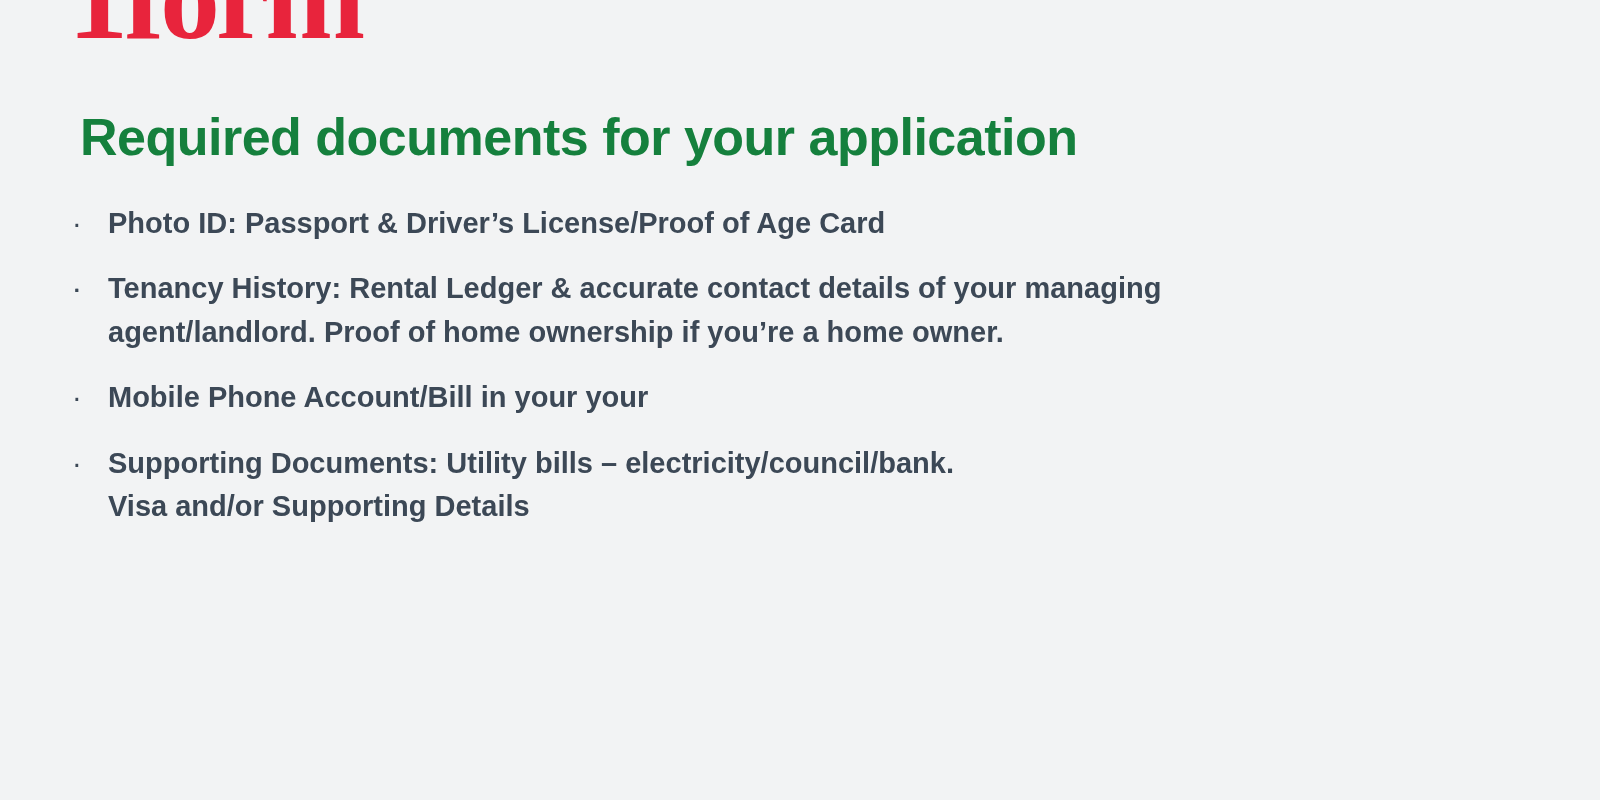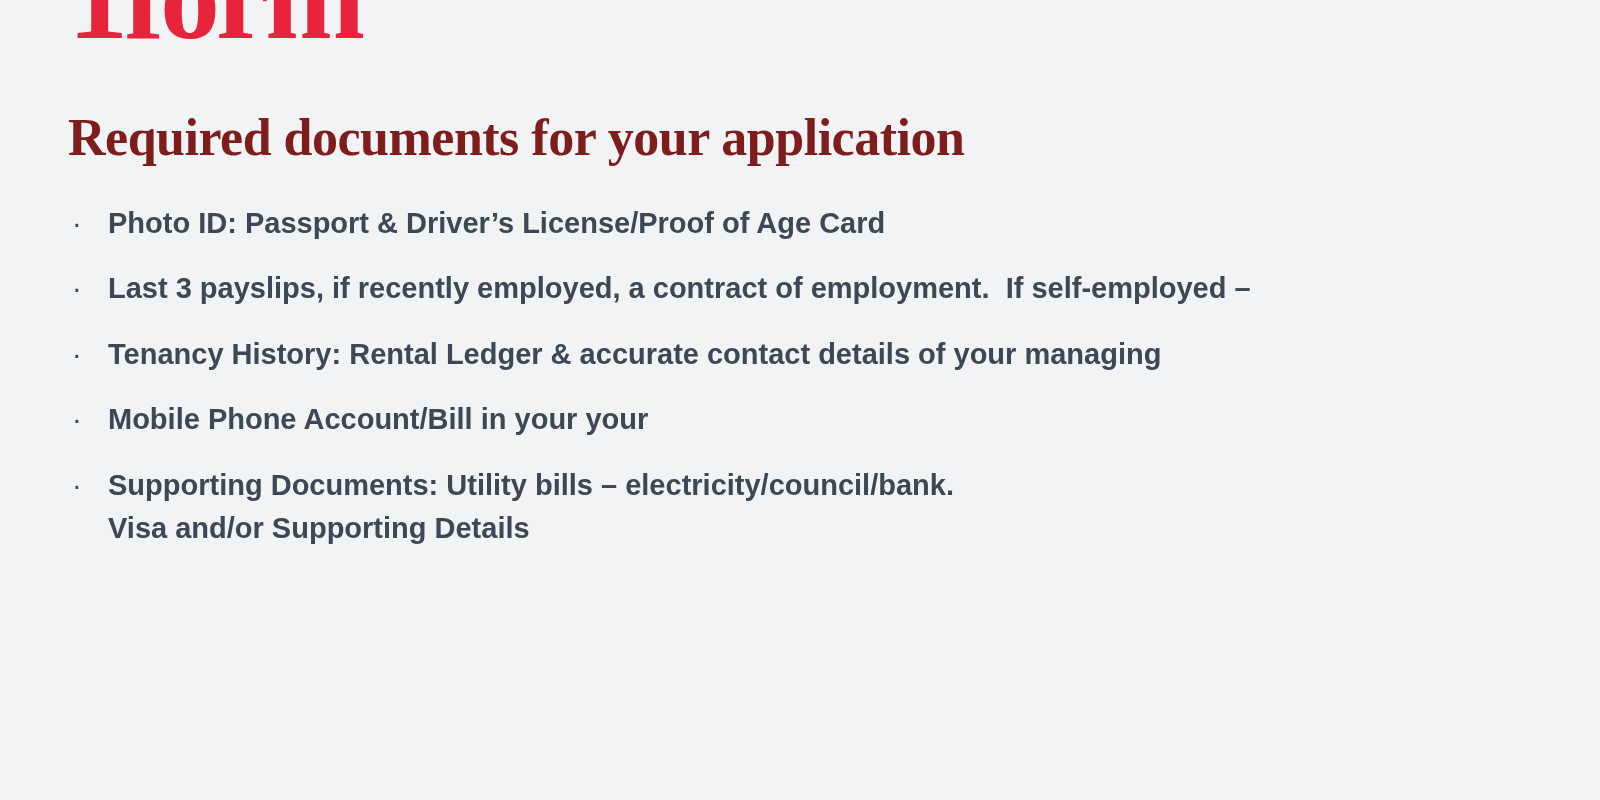--- a/index.html
+++ b/index.html
@@ -38,26 +38,26 @@
   }
 
   .content {
     position: absolute;
     left: 68px;
     top: 108px;
     width: 1420px;
   }
 
   .title {
-    font-family: Liberation Serif, serif;
+    font-family: Liberation Sans, sans-serif;
     font-weight: 700;
     font-size: 52px;
     line-height: 1.15;
-    color: #7f1d1d;
-    margin: 0 0 34px 0;
+    color: #15803d;
+    margin: 0 0 34px 12px;
     letter-spacing: -0.5px;
   }
 
   .bullets {
     list-style: none;
     margin: 0;
     padding: 0;
   }
 
   .bullet {
@@ -101,26 +101,26 @@
 
     <ul class="bullets">
 
       <li class="bullet">
         <span class="dot">·</span>
         <span class="line">Photo ID: Passport &amp; Driver’s License/Proof of Age Card</span>
       </li>
 
       <li class="bullet">
         <span class="dot">·</span>
-        <span class="line">Last 3 payslips, if recently employed, a contract of employment.  If self-employed –</span>
       </li>
 
       <li class="bullet">
         <span class="dot">·</span>
         <span class="line">Tenancy History: Rental Ledger &amp; accurate contact details of your managing</span>
+        <span class="line">agent/landlord. Proof of home ownership if you’re a home owner.</span>
       </li>
 
       <li class="bullet">
         <span class="dot">·</span>
         <span class="line">Mobile Phone Account/Bill in your your</span>
       </li>
 
       <li class="bullet">
         <span class="dot">·</span>
         <span class="line">Supporting Documents: Utility bills – electricity/council/bank.</span>

